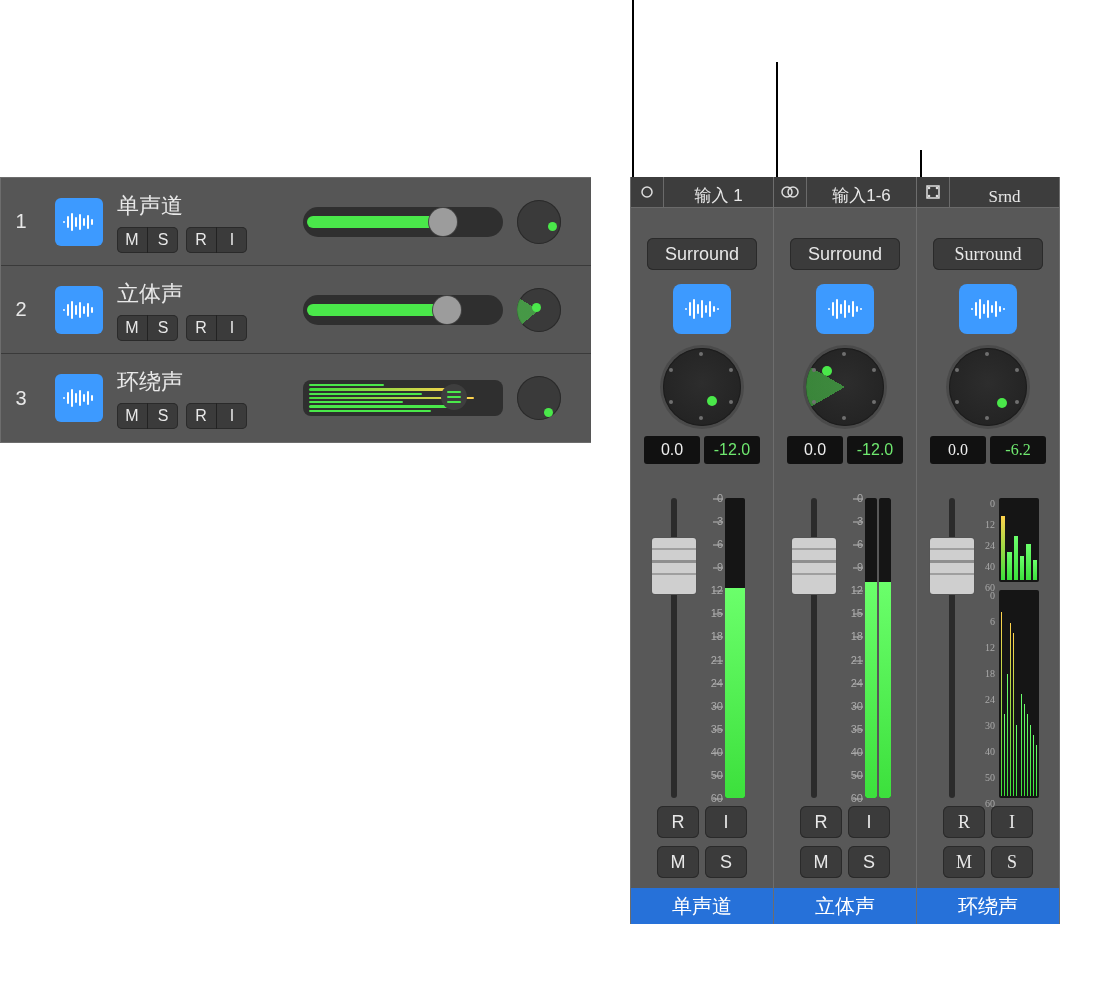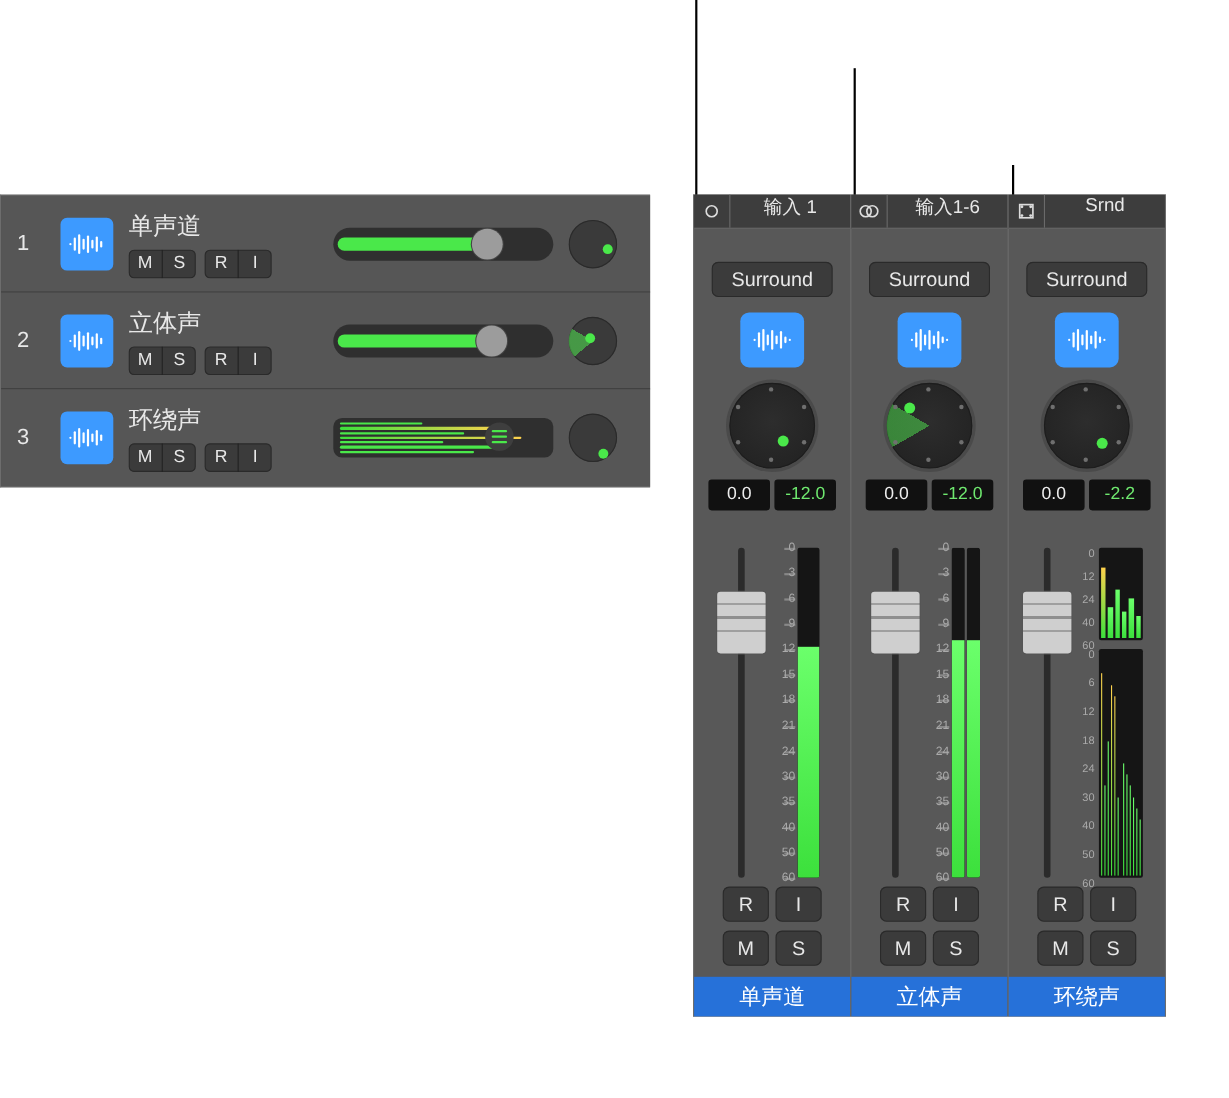--- a/index.html
+++ b/index.html
@@ -141,25 +141,25 @@
   }
   .strip{
     flex:1;
     background:#585858;
     border-left:1px solid #6d6d6d;
     display:flex;flex-direction:column;align-items:center;
     padding-bottom:0;
     position:relative;
     min-width:0;
   }
-  .strip:last-child{border-right:1px solid #6d6d6d;}
+  .strip:last-child{border-right:1px solid #6d6d6d;font-family:Liberation Serif, serif;}
   
   .input-row{
     width:100%;height:30px;
-    display:flex;align-items:flex-start;justify-content:center;
+    display:flex;align-items:flex-end;justify-content:center;
     background:#3d3d3d;
     border-bottom:1px solid #6a6a6a;
   }
   .input-row .icon-cell{
     width:32px;height:30px;display:flex;align-items:center;justify-content:center;
     border-right:1px solid #6a6a6a;
   }
   .input-row .label-cell{
     flex:1;text-align:center;font-size:17px;color:var(--text);
   }
@@ -623,21 +623,21 @@
       <div class="dash" style="left:36px;top:4px"></div>
         <div class="dash" style="left:66px;top:20px"></div>
       <div class="dash" style="left:66px;top:52px"></div>
         <div class="dash" style="left:36px;top:68px"></div>
       <div class="dash" style="left:6px;top:52px"></div>
         <div class="dash" style="left:6px;top:20px"></div>
       <div class="dot" style="left:48px;top:50px"></div>
     </div>
     <div class="db-row">
       <div class="db-box white">0.0</div>
-      <div class="db-box green">-2.2</div>
+      <div class="db-box green">-6.2</div>
     </div>
     <div class="fader-area">
       <div class="fader-track">
         <div class="fader-cap" style="top:40px"></div>
       </div>
       <div style="display:flex;flex-direction:column;gap:8px;width:70px">
         <div style="flex:0 0 28%;display:flex;gap:2px">
           <div class="mini-scale" style="flex:0 0 28px">
               <div class="ms-lbl" style="top: 0%;">0</div>
               <div class="ms-lbl" style="top: 25%;">12</div>

